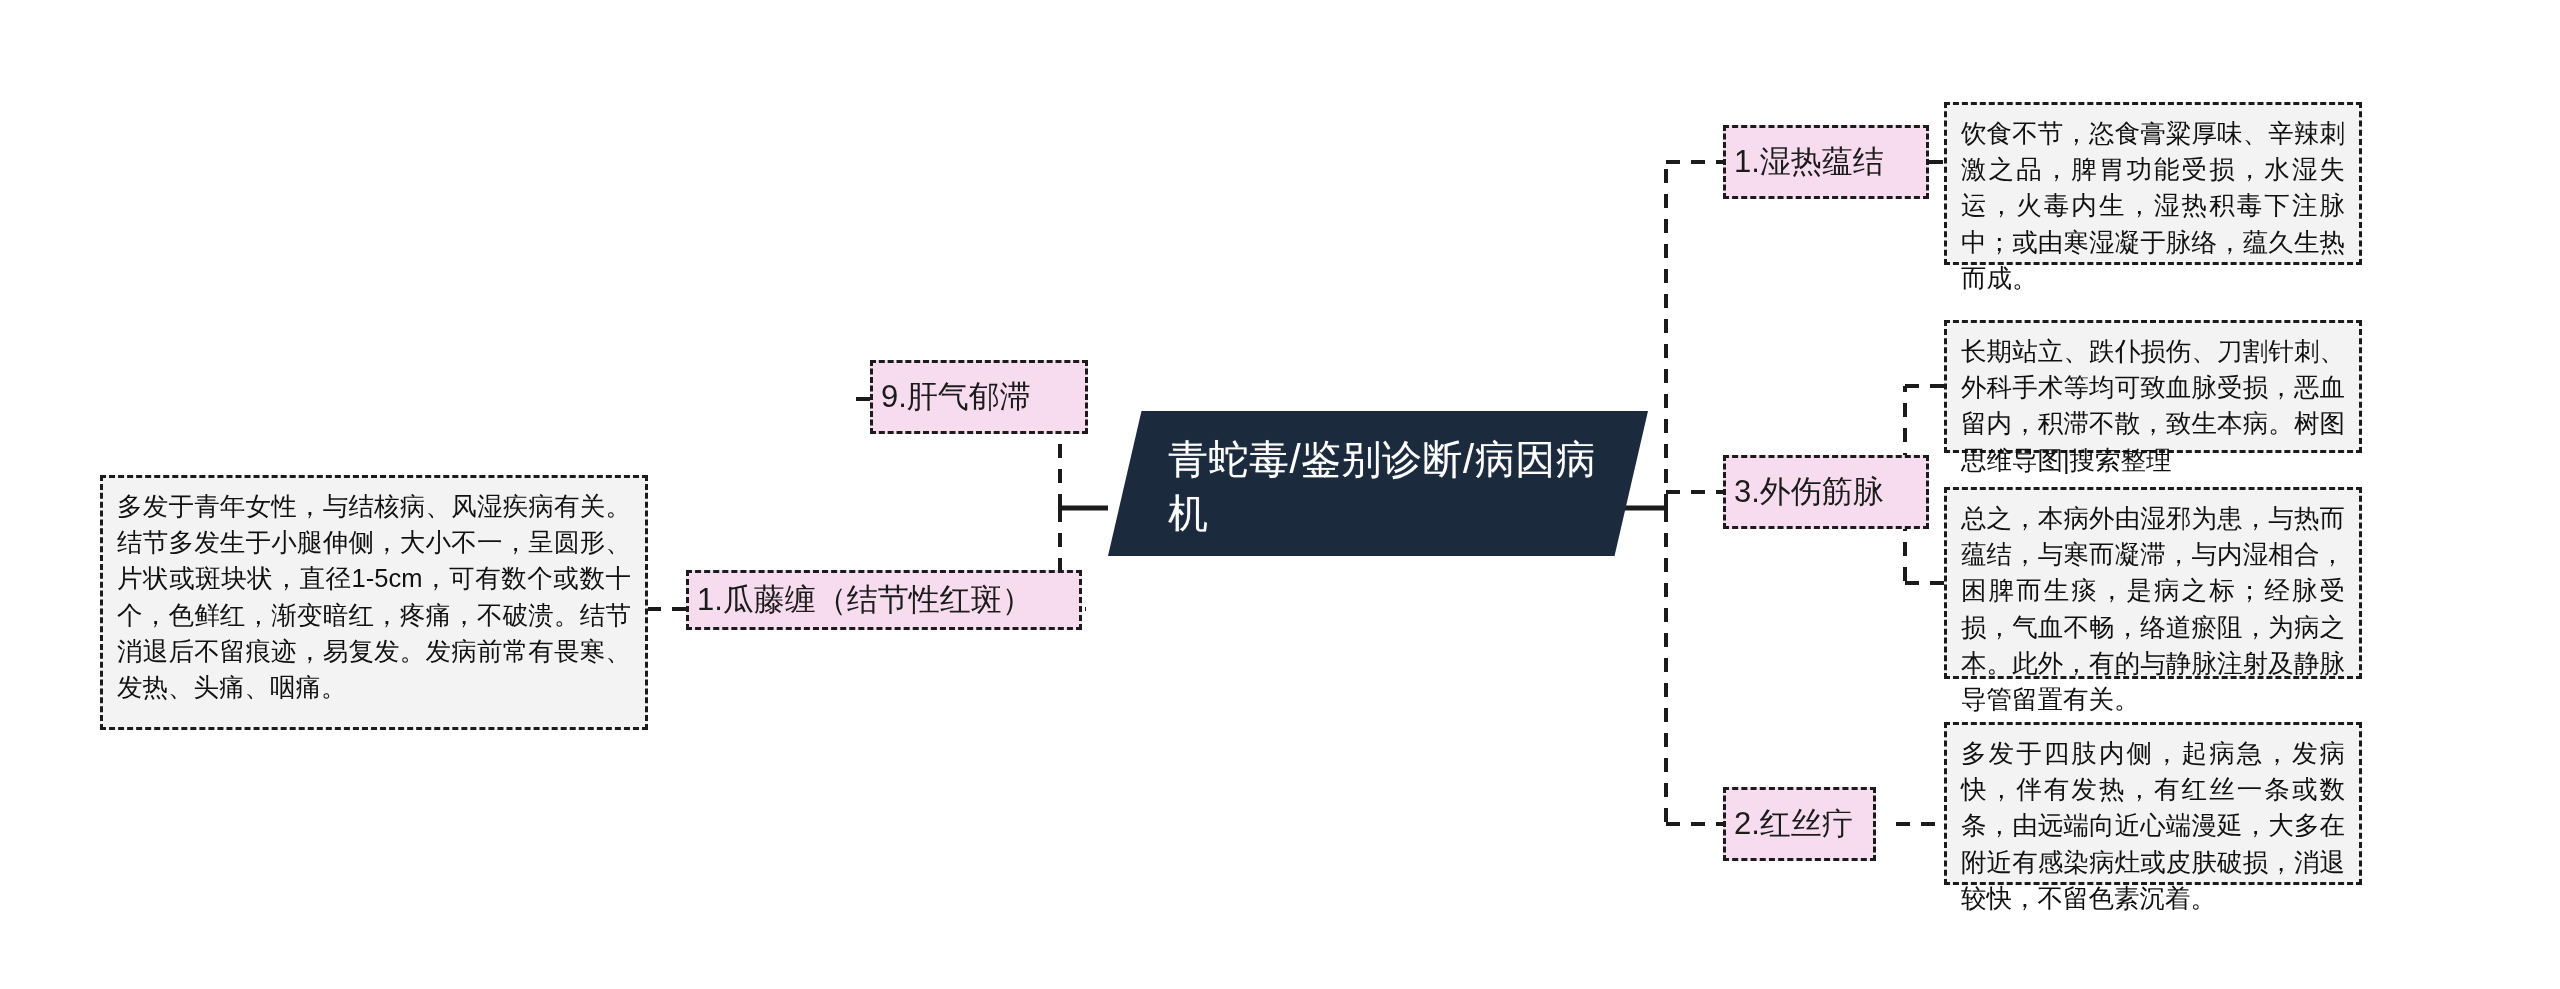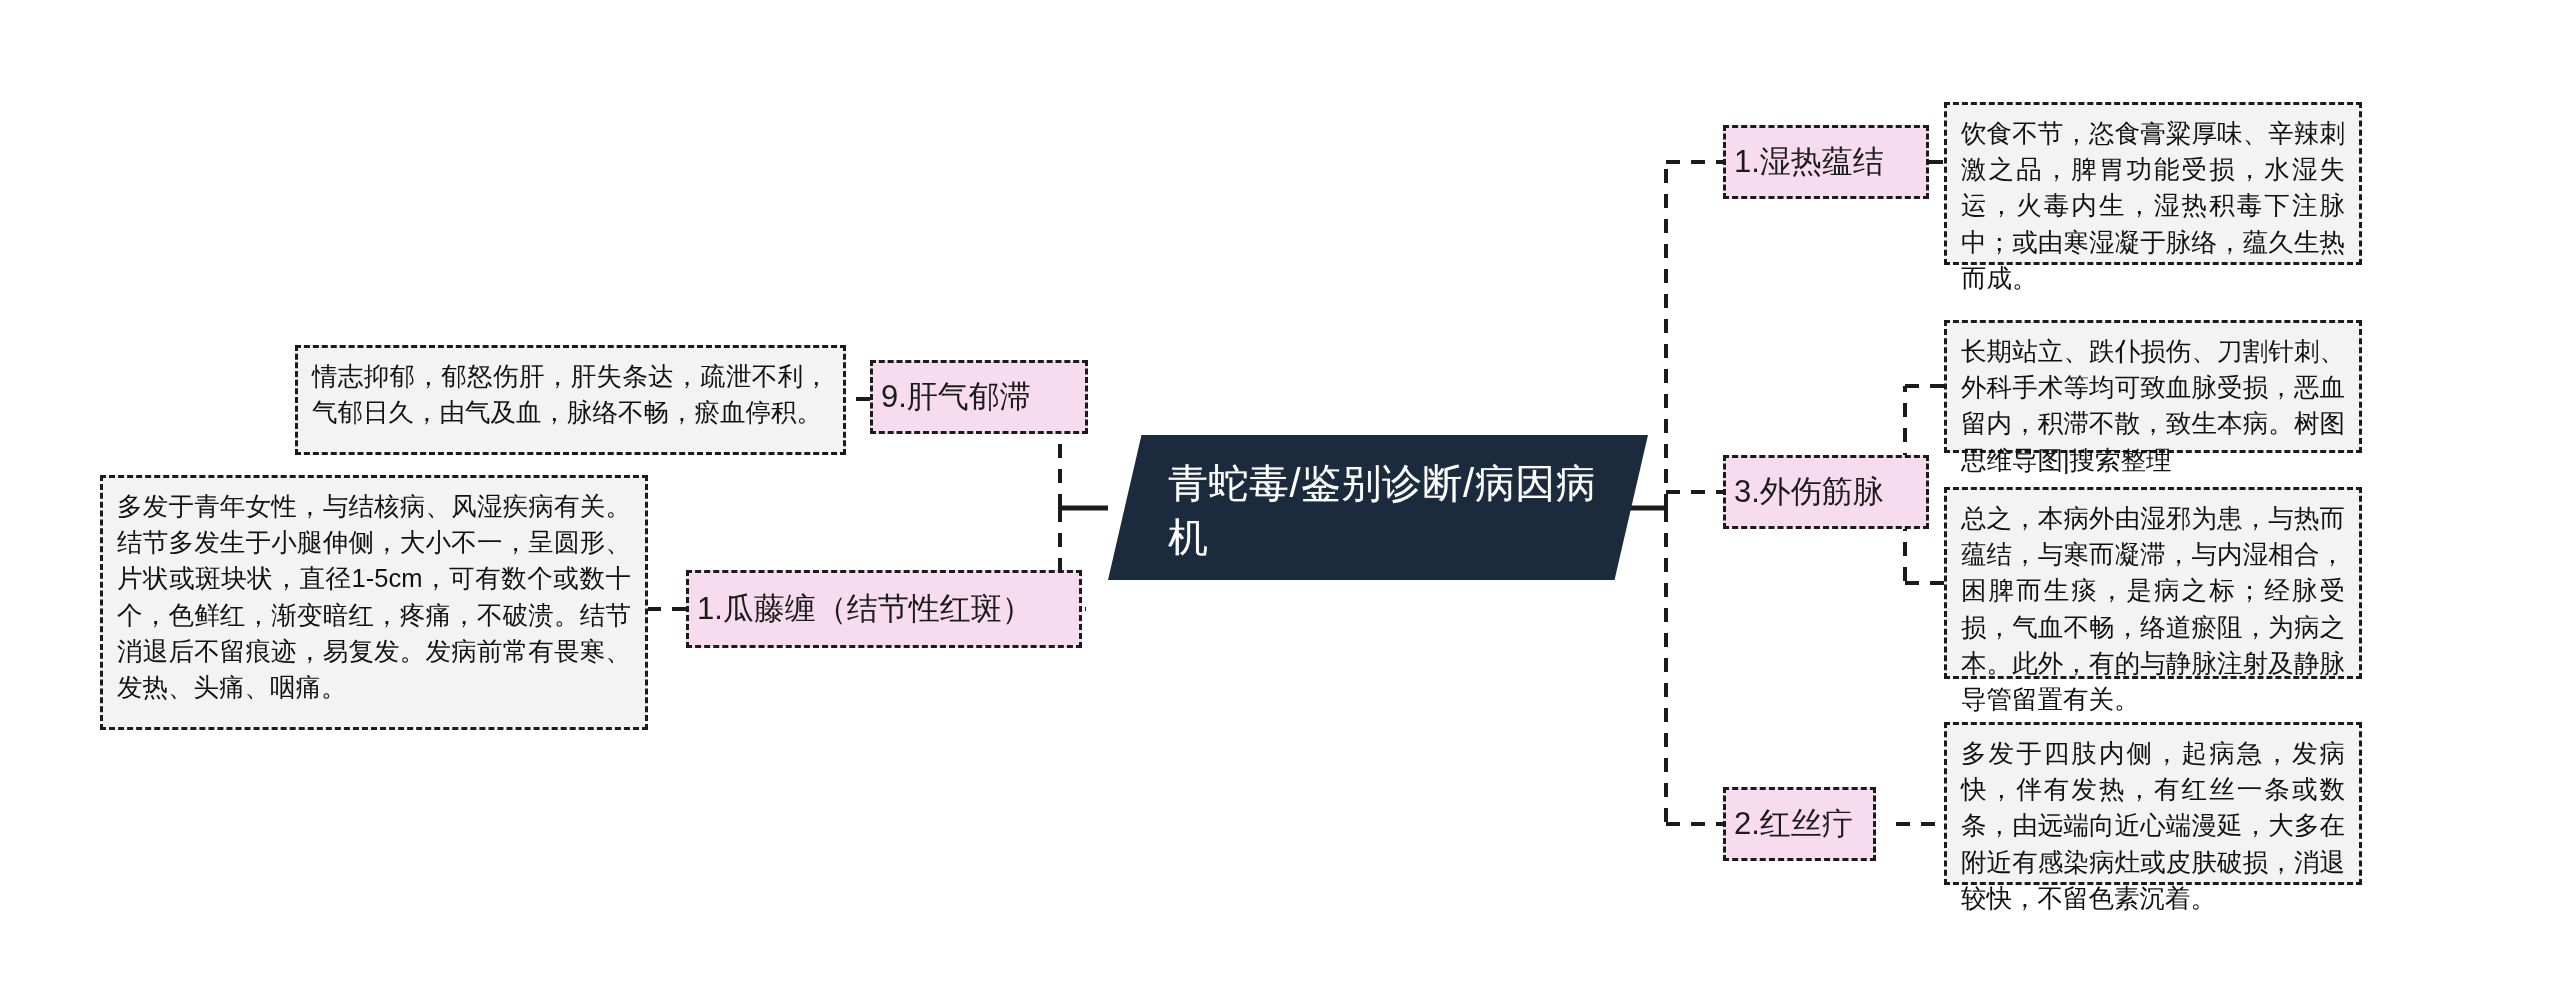--- a/index.html
+++ b/index.html
@@ -24,21 +24,21 @@
     left: 0; top: 0;
     width: 2560px;
     height: 989px;
     pointer-events: none;
   }
 
   
   .root-node {
     position: absolute;
     left: 1108px;
-    top: 435px;
+    top: 411px;
     width: 540px;
     height: 145px;
     background: #1b2a3d;
     color: #ffffff;
     display: flex;
     align-items: center;
     justify-content: flex-start;
     -webkit-clip-path: polygon(6.2% 0%, 100% 0%, 93.8% 100%, 0% 100%);
     clip-path: polygon(6.2% 0%, 100% 0%, 93.8% 100%, 0% 100%);
     box-sizing: border-box;
@@ -76,21 +76,21 @@
     padding: 10px 14px;
     font-size: 25.5px;
     line-height: 1.42;
     color: #111111;
     text-align: justify;
     word-break: break-all;
   }
 
   
   #detail-guatengchan { left: 100px;  top: 475px;  width: 548px; height: 255px; }
-  #topic-guatengchan  { left: 686px;  top: 570px;  width: 396px; height: 78px; }
+  #topic-guatengchan  { left: 686px;  top: 570px;  width: 396px; height: 60px; }
 
   #detail-ganqi       { left: 295px;  top: 345px;  width: 551px; height: 110px; }
   #topic-ganqi        { left: 870px;  top: 360px;  width: 218px; height: 74px; }
 
   
   #topic-shire        { left: 1723px; top: 125px;  width: 206px; height: 74px; }
   #detail-shire       { left: 1944px; top: 102px;  width: 418px; height: 163px; }
 
   #topic-waishang     { left: 1723px; top: 455px;  width: 206px; height: 74px; }
   #detail-waishang-1  { left: 1944px; top: 320px;  width: 418px; height: 133px; }
@@ -138,21 +138,20 @@
     </g>
   </svg>
 
   <div class="root-node">
     <span class="root-text">青蛇毒/鉴别诊断/病因病机</span>
   </div>
 
   <div class="detail" id="detail-guatengchan">多发于青年女性，与结核病、风湿疾病有关。结节多发生于小腿伸侧，大小不一，呈圆形、片状或斑块状，直径1-5cm，可有数个或数十个，色鲜红，渐变暗红，疼痛，不破溃。结节消退后不留痕迹，易复发。发病前常有畏寒、发热、头痛、咽痛。</div>
   <div class="topic" id="topic-guatengchan">1.瓜藤缠（结节性红斑）</div>
 
-  <div class="detail" id="detail-ganqi">情志抑郁，郁怒伤肝，肝失条达，疏泄不利，气郁日久，由气及血，脉络不畅，瘀血停积。</div>
   <div class="topic" id="topic-ganqi">9.肝气郁滞</div>
 
   <div class="topic" id="topic-shire">1.湿热蕴结</div>
   <div class="detail" id="detail-shire">饮食不节，恣食膏粱厚味、辛辣刺激之品，脾胃功能受损，水湿失运，火毒内生，湿热积毒下注脉中；或由寒湿凝于脉络，蕴久生热而成。</div>
 
   <div class="topic" id="topic-waishang">3.外伤筋脉</div>
   <div class="detail" id="detail-waishang-1">长期站立、跌仆损伤、刀割针刺、外科手术等均可致血脉受损，恶血留内，积滞不散，致生本病。树图思维导图|搜索整理</div>
   <div class="detail" id="detail-waishang-2">总之，本病外由湿邪为患，与热而蕴结，与寒而凝滞，与内湿相合，困脾而生痰，是病之标；经脉受损，气血不畅，络道瘀阻，为病之本。此外，有的与静脉注射及静脉导管留置有关。</div>
 
   <div class="topic" id="topic-hongsi">2.红丝疔</div>

